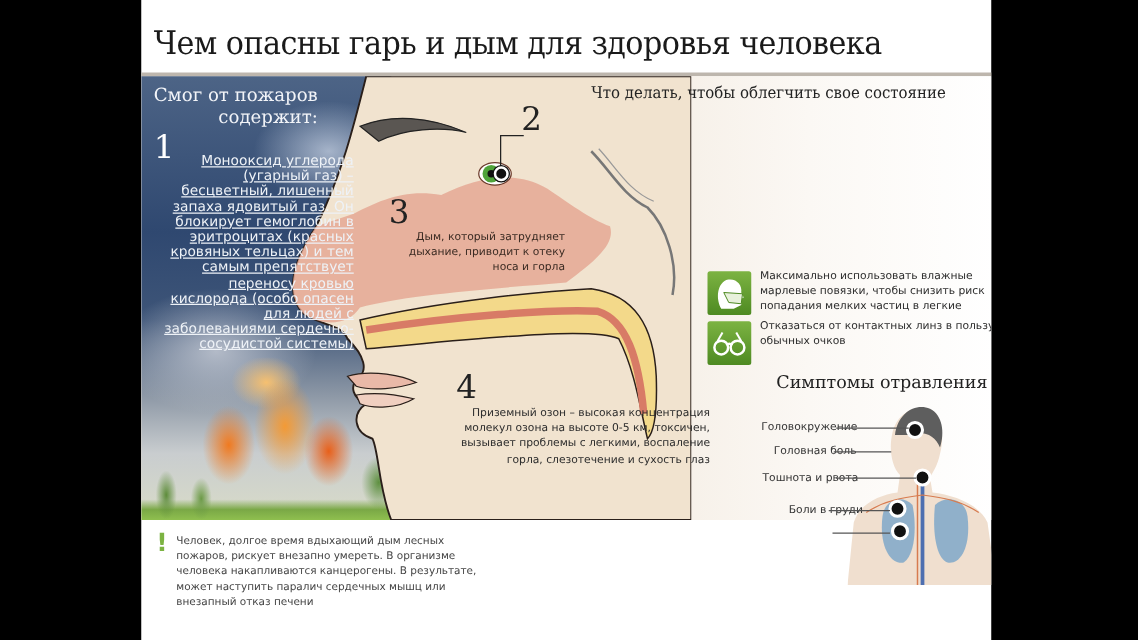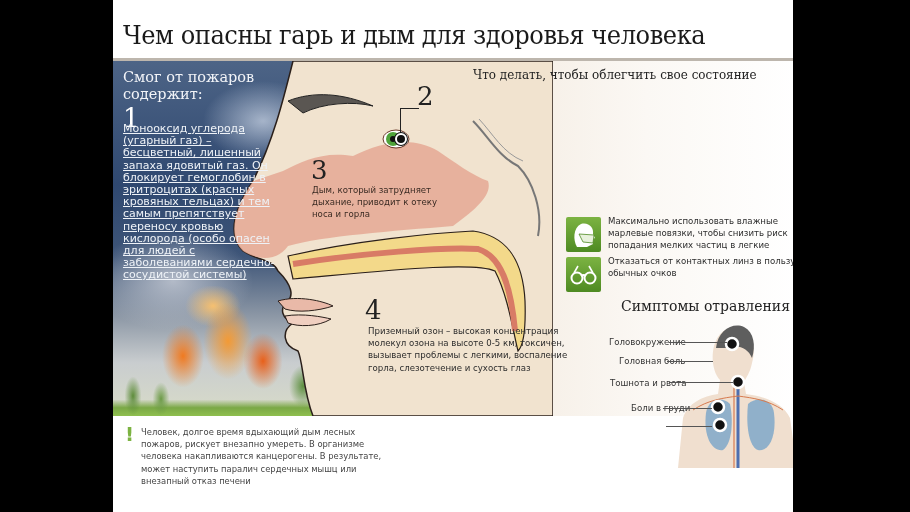--- a/index.html
+++ b/index.html
@@ -1,20 +1,20 @@
 <!DOCTYPE html>
 <html><head>
 <meta charset="utf-8">
 <style>
   html,body{margin:0;padding:0;background:#000;}
   body{width:910px;height:512px;position:relative;overflow:hidden;font-family:"DejaVu Sans",sans-serif;}
   .poster{position:absolute;left:113px;top:0;width:680px;height:512px;background:#fff;overflow:hidden;}
   .title{position:absolute;left:10px;top:20px;font-family:"DejaVu Serif",serif;font-size:26px;color:#1a1a1a;letter-spacing:-0.5px;white-space:nowrap;transform:scaleX(0.93);transform-origin:left top;}
   .rule{position:absolute;left:0;top:58px;width:684px;height:3px;background:#bdb6ad;}
-  .stage{position:absolute;left:0;top:61px;width:684px;height:355px;background:linear-gradient(90deg,#efe4d7 0%,#f4ece2 55%,#fbf8f4 78%,#ffffff 100%);}
+  .stage{position:absolute;left:0;top:61px;width:684px;height:355px;background:linear-gradient(90deg,#efe4d7 0%,#f4ece2 55%,#fbf8f4 78%,#ffffff 100%);text-align:right;}
   .sky{position:absolute;left:0;top:0;width:200px;height:355px;background:
       radial-gradient(ellipse 60px 40px at 150px 60px,rgba(210,220,235,.7),transparent),
       radial-gradient(ellipse 80px 50px at 60px 220px,rgba(200,205,215,.8),transparent),
       linear-gradient(180deg,#4d6486 0%,#2f4870 35%,#3e5578 55%,#8d98a6 72%,#c9cdcf 85%,#d9dcc8 100%);}
   .fire{position:absolute;left:30px;top:225px;width:150px;height:120px;background:
       radial-gradient(ellipse 30px 45px at 40px 70px,#f07a20,transparent 70%),
       radial-gradient(ellipse 35px 55px at 85px 55px,#f39a35,transparent 70%),
       radial-gradient(ellipse 28px 40px at 120px 75px,#e8601a,transparent 70%),
       radial-gradient(ellipse 40px 30px at 70px 20px,#f6c070,transparent 70%);}
   .trees{position:absolute;left:0;top:300px;width:220px;height:55px;background:

